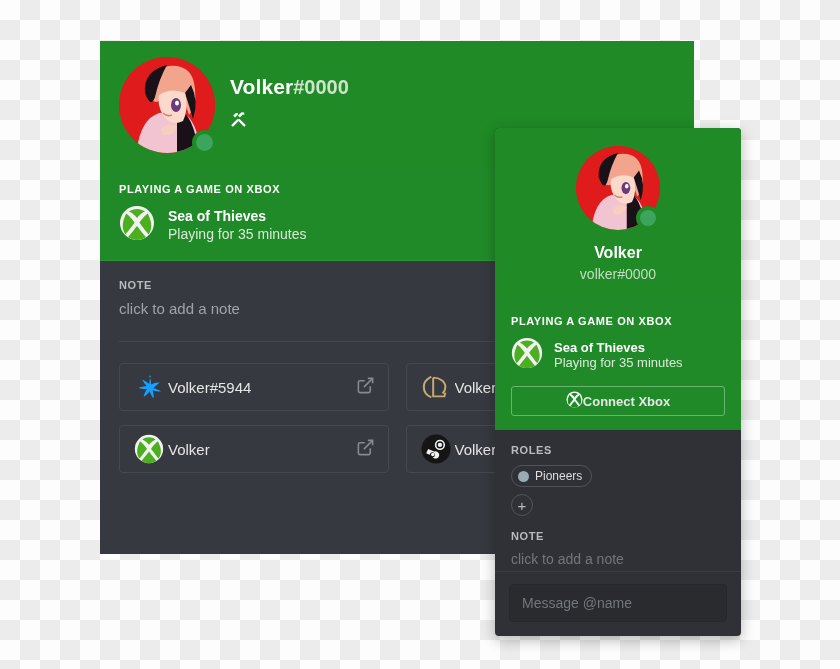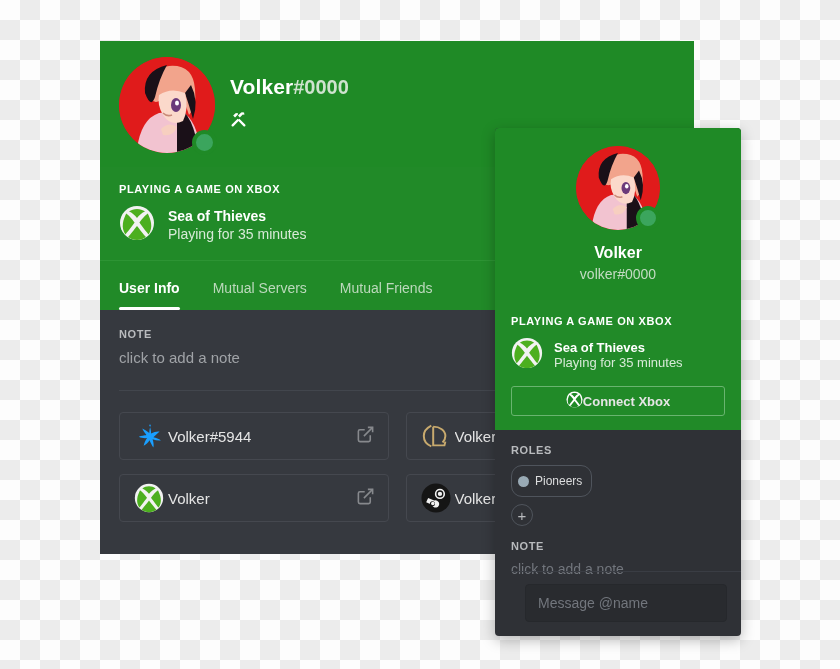--- a/index.html
+++ b/index.html
@@ -319,21 +319,21 @@
     align-items: center;
     justify-content: center;
     cursor: pointer;
     box-sizing: border-box;
   }
   .po-body { padding: 14px 16px 0 16px; }
   .role-pill {
     display: inline-flex;
     align-items: center;
     gap: 6px;
-    height: 32px;
+    height: 22px;
     padding: 0 9px 0 6px;
     border: 1px solid #4f545c;
     border-radius: 11px;
     font-size: 12px;
     color: #dcddde;
     box-sizing: border-box;
     cursor: default;
   }
   .role-dot {
     width: 11px;
@@ -361,21 +361,20 @@
     font-size: 14px;
     color: #72767d;
     cursor: text;
   }
   .po-footer {
     position: absolute;
     left: 0; right: 0; bottom: 0;
     border-top: 1px solid #3a3d44;
     padding: 12px 14px 14px 14px;
     box-sizing: border-box;
-    margin-left: 16px;
   }
   .msg-input {
     width: 100%;
     height: 38px;
     background: #292b2f;
     border: 1px solid #26282c;
     border-radius: 4px;
     color: #dcddde;
     font-family: "Liberation Sans", sans-serif;
     font-size: 14px;
@@ -442,25 +441,20 @@
             <path d="M18 21c2.6 3.4 7 9 8.9 11-2.5 1.9-5.5 3-8.9 3s-6.4-1.1-8.9-3C11 30 15.4 24.4 18 21z" fill="#4caf1f"></path>
           </svg>
         </span>
         <div class="act-text">
           <div class="act-game">Sea of Thieves</div>
           <div class="act-time">Playing for 35 minutes</div>
         </div>
       </div>
     </div>
 
-    <div class="bp-tabs">
-      <div class="tab active">User Info</div>
-      <div class="tab">Mutual Servers</div>
-      <div class="tab">Mutual Friends</div>
-    </div>
 
     <div class="bp-body">
       <div class="section-label">NOTE</div>
       <div class="note-placeholder">click to add a note</div>
       <div class="bp-divider"></div>
 
       <div class="conn-grid">
 
         <div class="conn-card">
           <span class="conn-icon">

